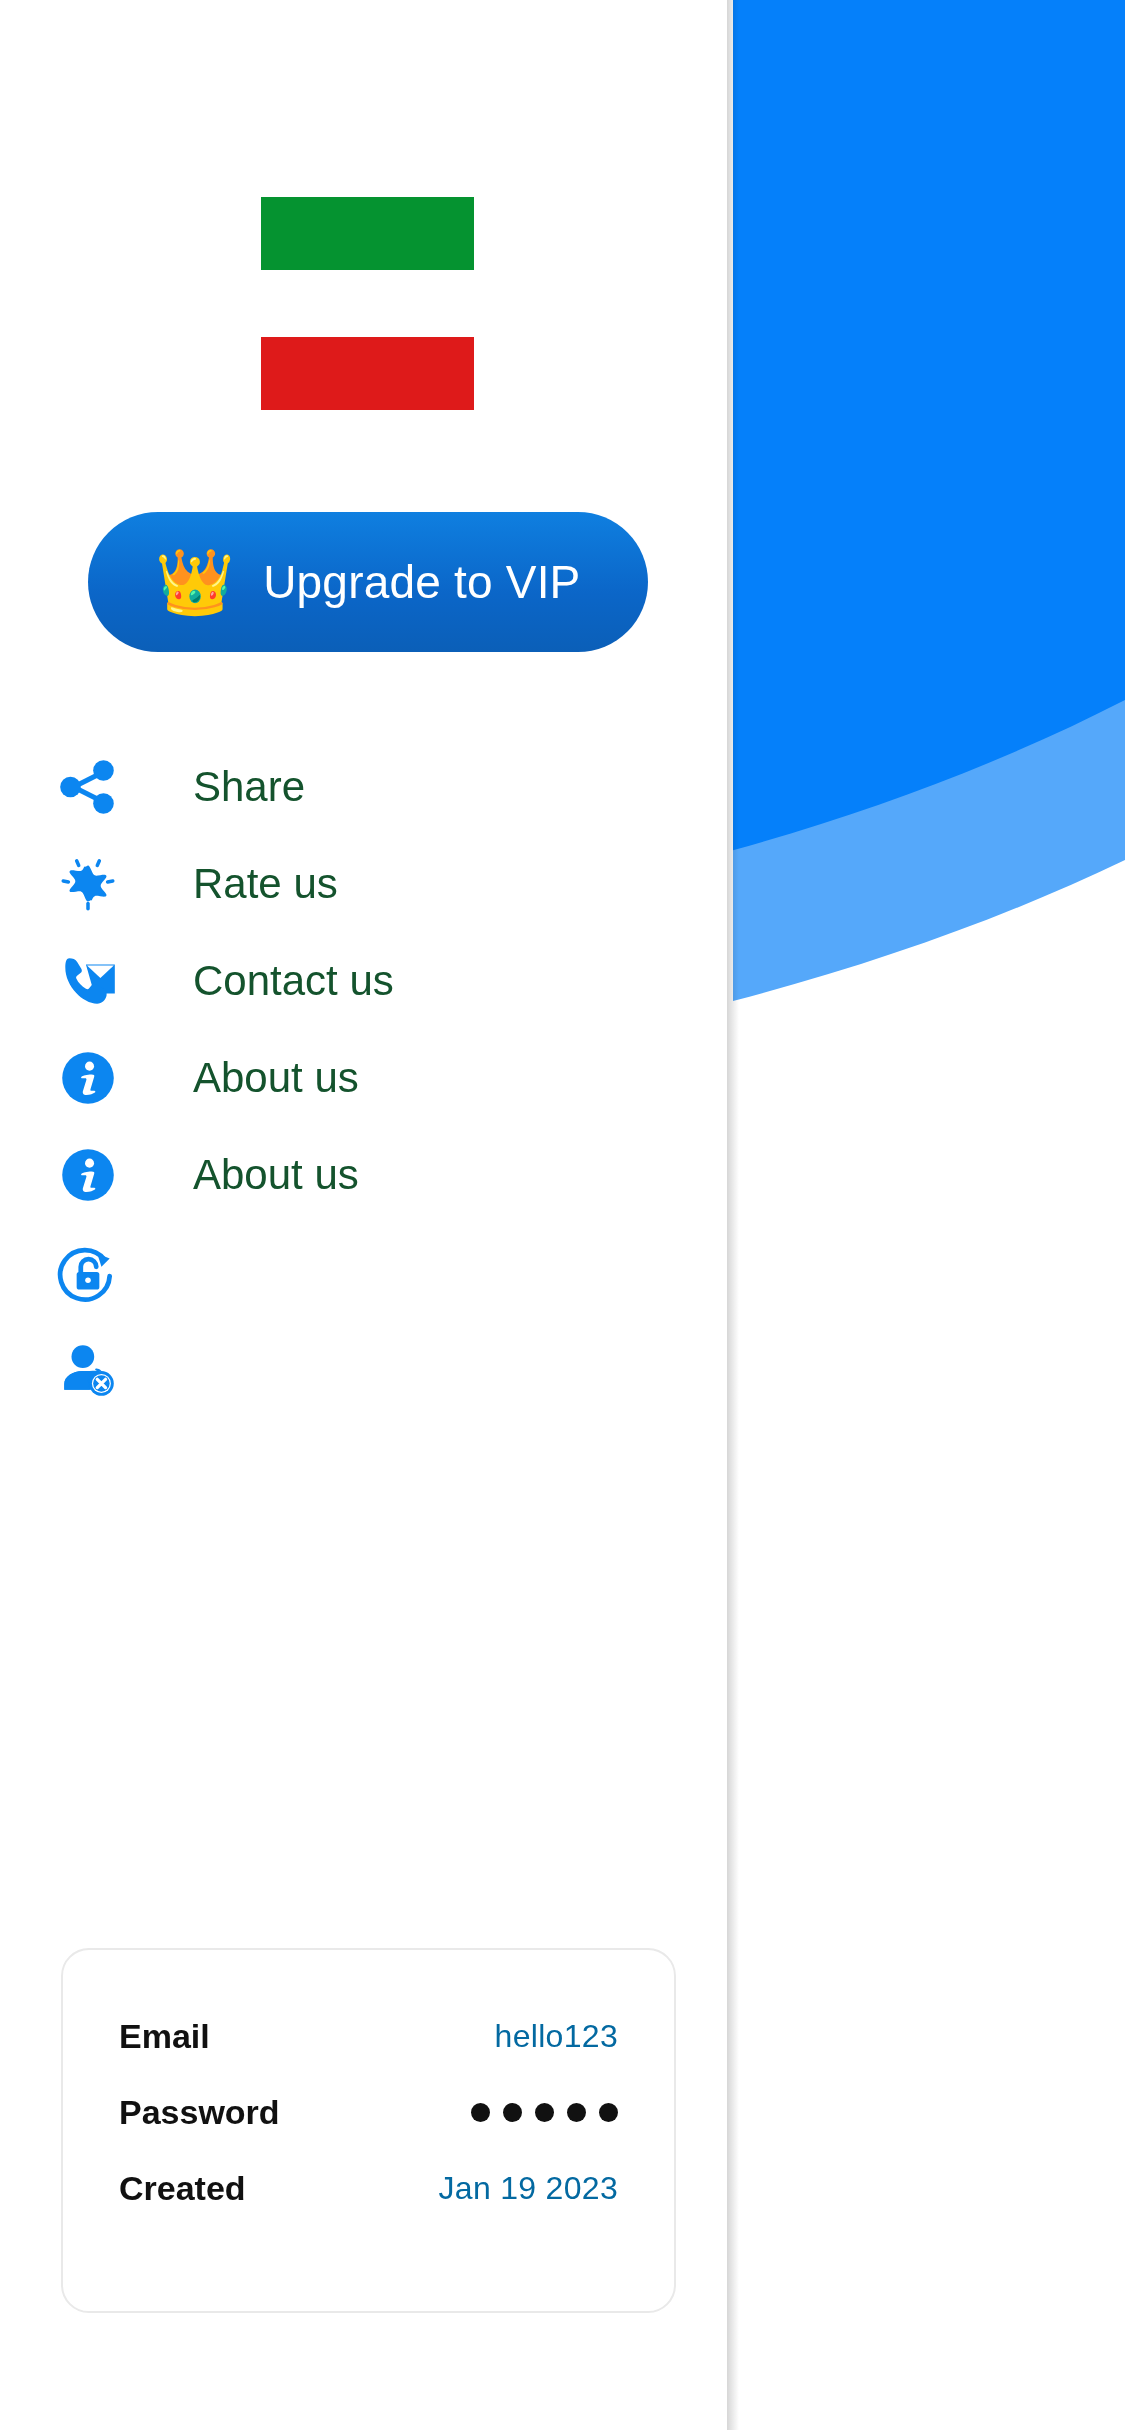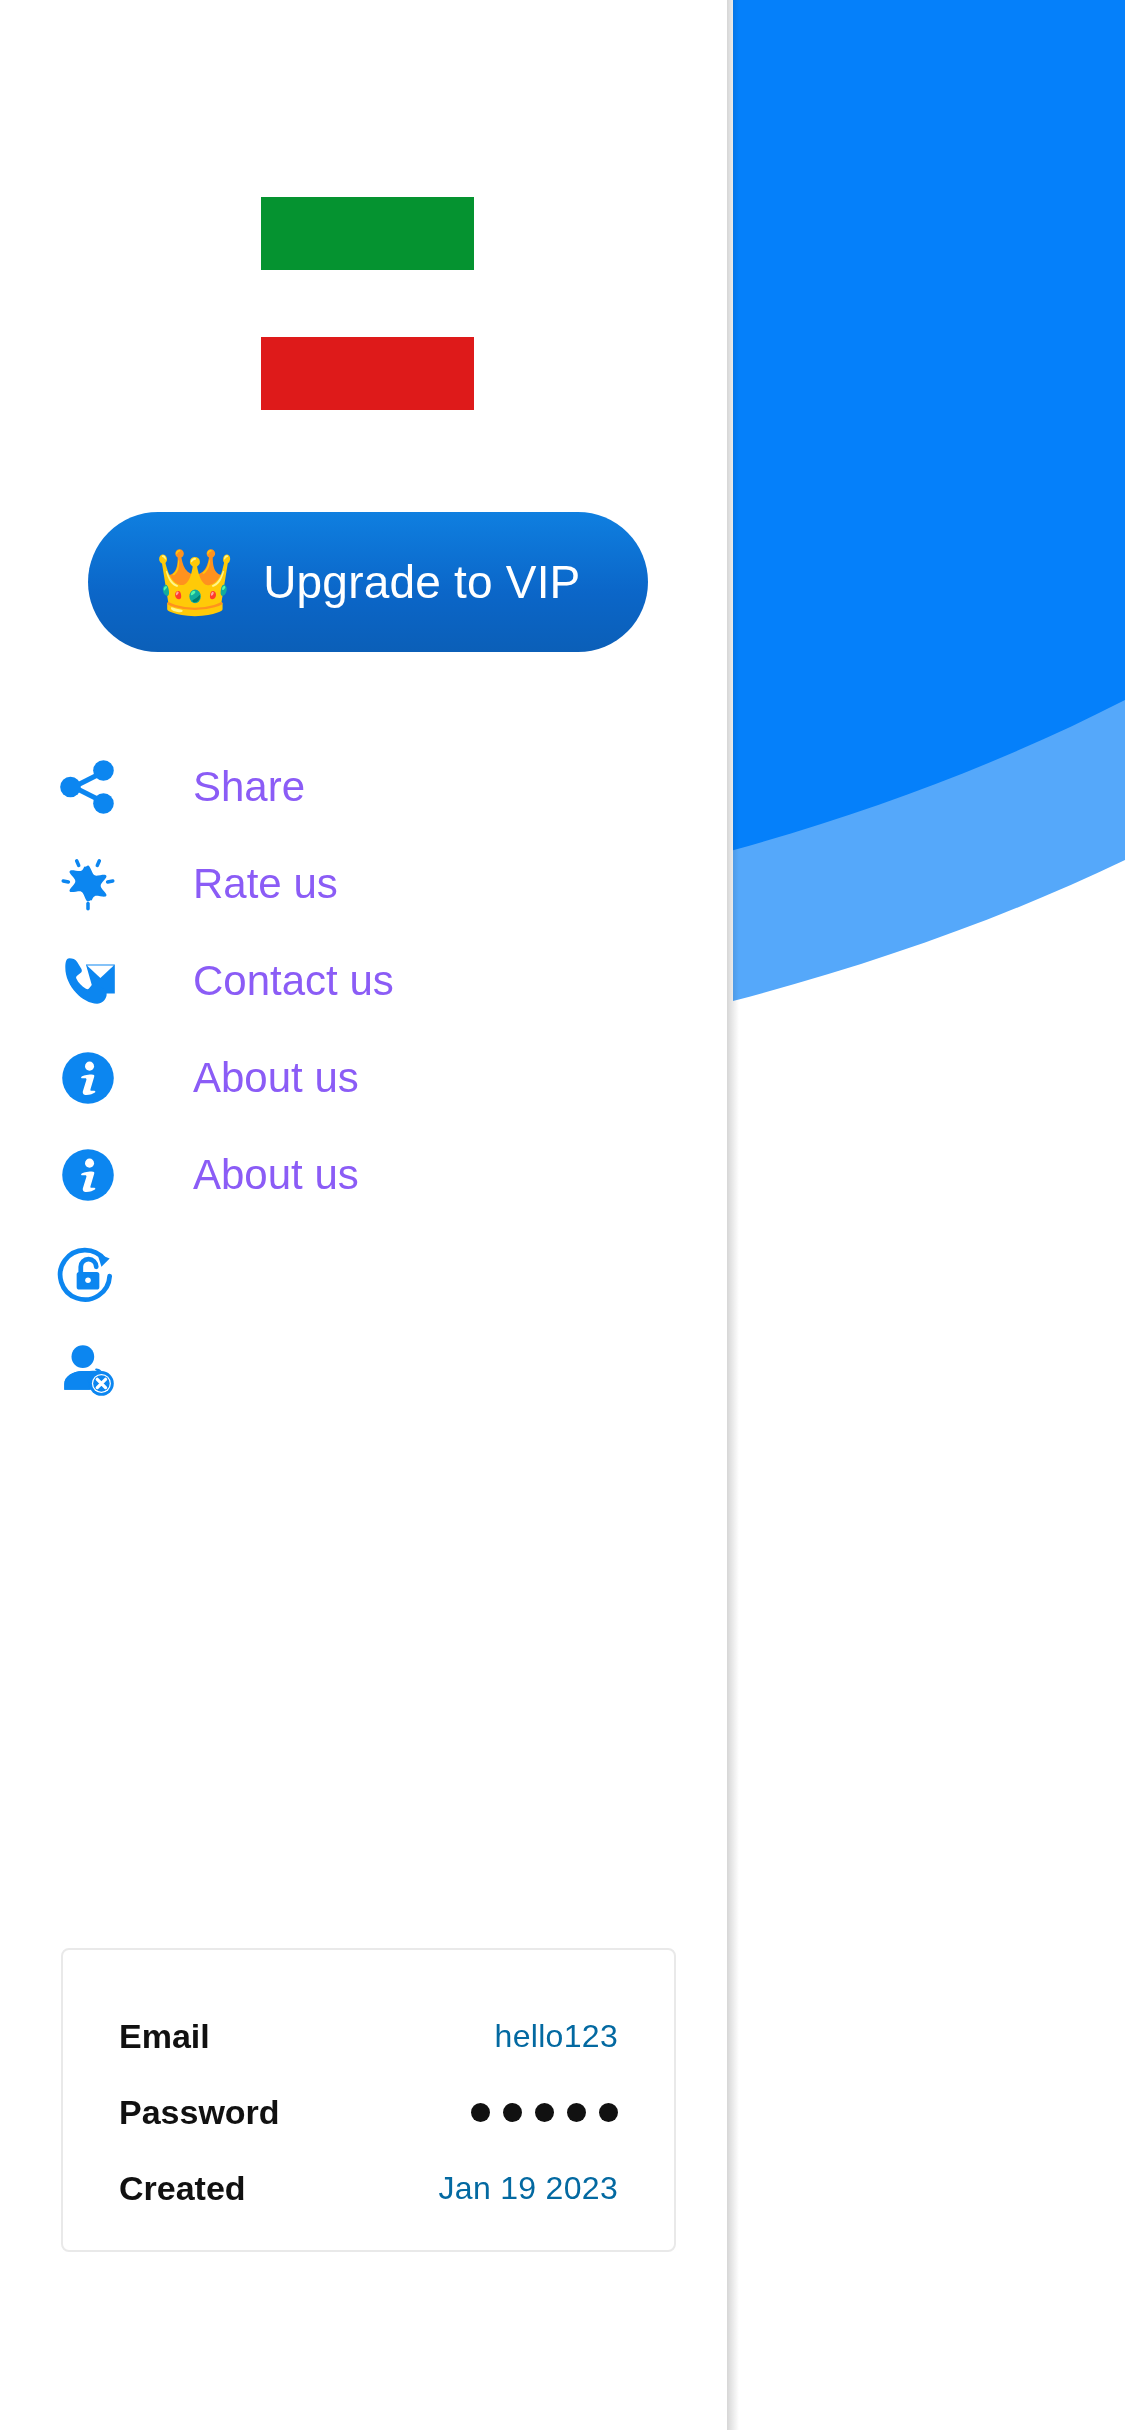--- a/index.html
+++ b/index.html
@@ -96,31 +96,31 @@
     position: absolute;
     left: 55px;
     width: 66px; height: 66px;
     display: flex; align-items: center; justify-content: center;
   }
   .menu-icon svg { width: 100%; height: 100%; display: block; }
   .menu-label {
     position: absolute;
     left: 193px;
     font-size: 42px;
-    color: #8b5cf6;
+    color: #14532d;
     white-space: nowrap;
   }
 
   
   #info-card {
     position: absolute;
     left: 61px; top: 1948px;
-    width: 615px; height: 304px;
+    width: 615px; height: 365px;
     border: 2px solid #E9E9E9;
-    border-radius: 8px;
+    border-radius: 28px;
     background: #ffffff;
     padding: 48px 56px;
   }
   .info-row {
     display: flex;
     align-items: center;
     justify-content: space-between;
     height: 76px;
   }
   .info-label {

